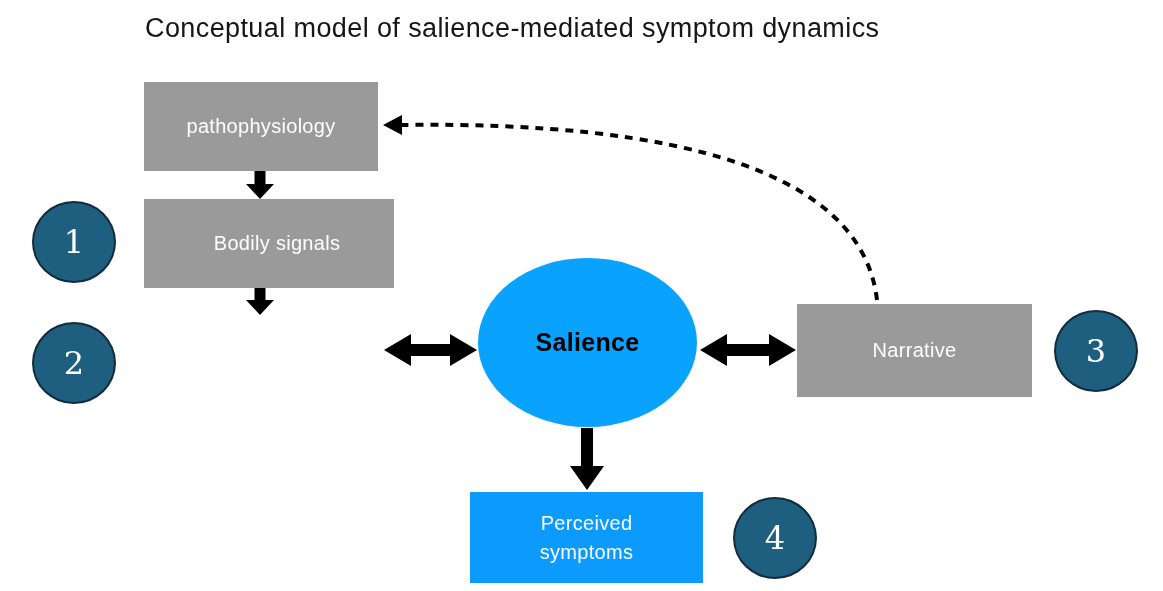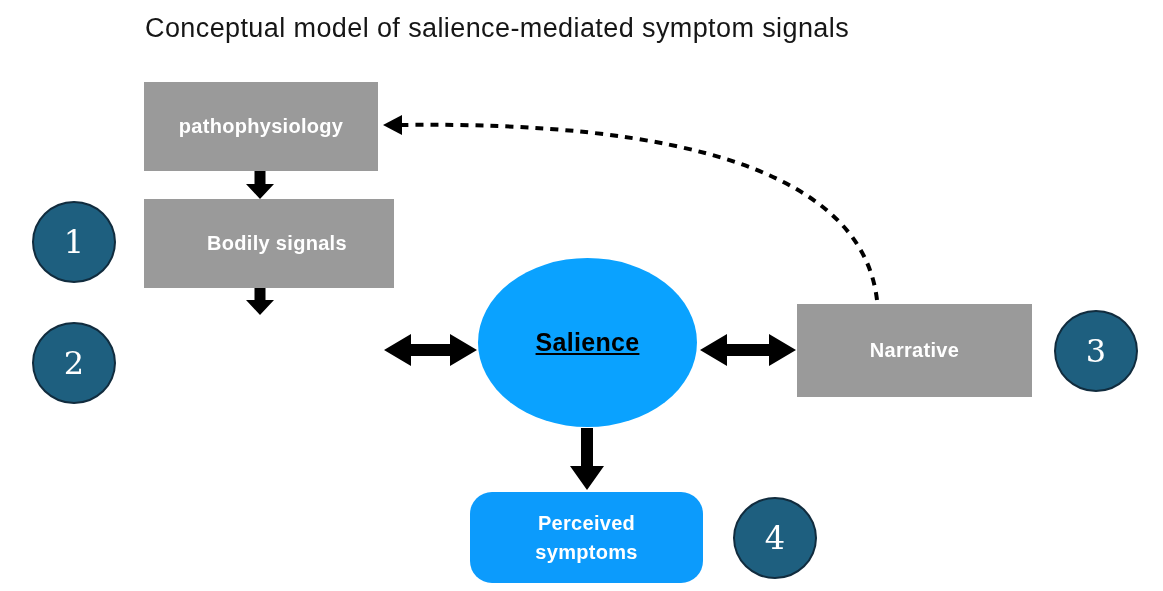--- a/index.html
+++ b/index.html
@@ -28,39 +28,37 @@
   }
   .node {
     position: absolute;
     display: flex;
     align-items: center;
     justify-content: center;
     text-align: center;
     color: #ffffff;
     font-size: 20px;
     letter-spacing: 0.3px;
-    font-weight: bold;
   }
   .node.gray { background: #9a9a9a; }
   .node.blue { background: #0c9bfc; }
   .n-patho     { left: 144px; top: 82px;  width: 234px; height: 89px; }
   .n-bodily    { left: 144px; top: 199px; width: 234px; height: 89px; padding-left: 16px; }
   .n-qualia    { left: 144px; top: 314px; width: 233px; height: 89px; }
   .n-narrative { left: 797px; top: 304px; width: 235px; height: 93px; justify-content: center; }
-  .n-symptoms  { left: 470px; top: 492px; width: 233px; height: 91px; border-radius: 22px; }
+  .n-symptoms  { left: 470px; top: 492px; width: 233px; height: 91px; }
   .n-symptoms .node-label { width: 124px; line-height: 1.45; }
   .n-salience {
     left: 478px; top: 258px; width: 219px; height: 169px;
     border-radius: 50%;
     background: #0aa2ff;
     color: #000000;
     font-weight: bold;
     font-size: 25px;
     letter-spacing: 0.3px;
-    text-decoration: underline;
   }
   .marker {
     position: absolute;
     width: 84px; height: 82px;
     box-sizing: border-box;
     border-radius: 50%;
     background: #1e5f7f;
     border: 2px solid #112c3e;
     color: #ffffff;
     font-family: "DejaVu Serif", serif;
@@ -72,21 +70,21 @@
   .m1 { left: 32px;   top: 201px; }
   .m2 { left: 32px;   top: 322px; }
   .m3 { left: 1054px; top: 310px; }
   .m4 { left: 733px;  top: 497px; }
 </style>
 </head>
 <body>
 
 <div class="canvas">
 
-  <div class="title">Conceptual model of salience-mediated symptom signals</div>
+  <div class="title">Conceptual model of salience-mediated symptom dynamics</div>
 
   <svg class="connectors" viewBox="0 0 1163 591" xmlns="http://www.w3.org/2000/svg">
 
     <path d="M254.5 171 L265.5 171 L265.5 184 L274 184 L260 199 L246 184 L254.5 184 Z" fill="#000"></path>
 
     <path d="M254.5 288 L265.5 288 L265.5 300 L274 300 L260 315 L246 300 L254.5 300 Z" fill="#000"></path>
 
     <path d="M384 350 L411 334 L411 344 L450 344 L450 334 L477 350 L450 366 L450 356 L411 356 L411 366 Z" fill="#000"></path>
 
     <path d="M700 350 L727 334 L727 344 L769 344 L769 334 L796 350 L769 366 L769 356 L727 356 L727 366 Z" fill="#000"></path>

